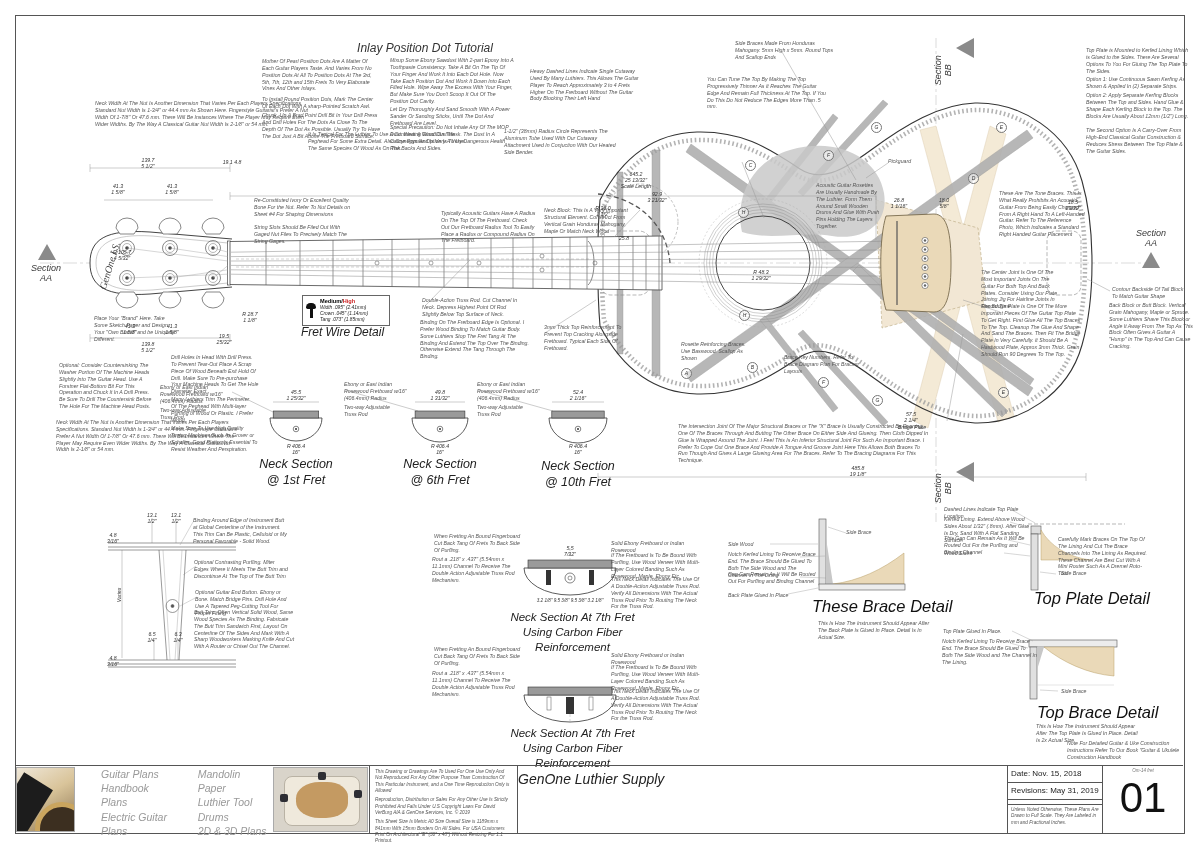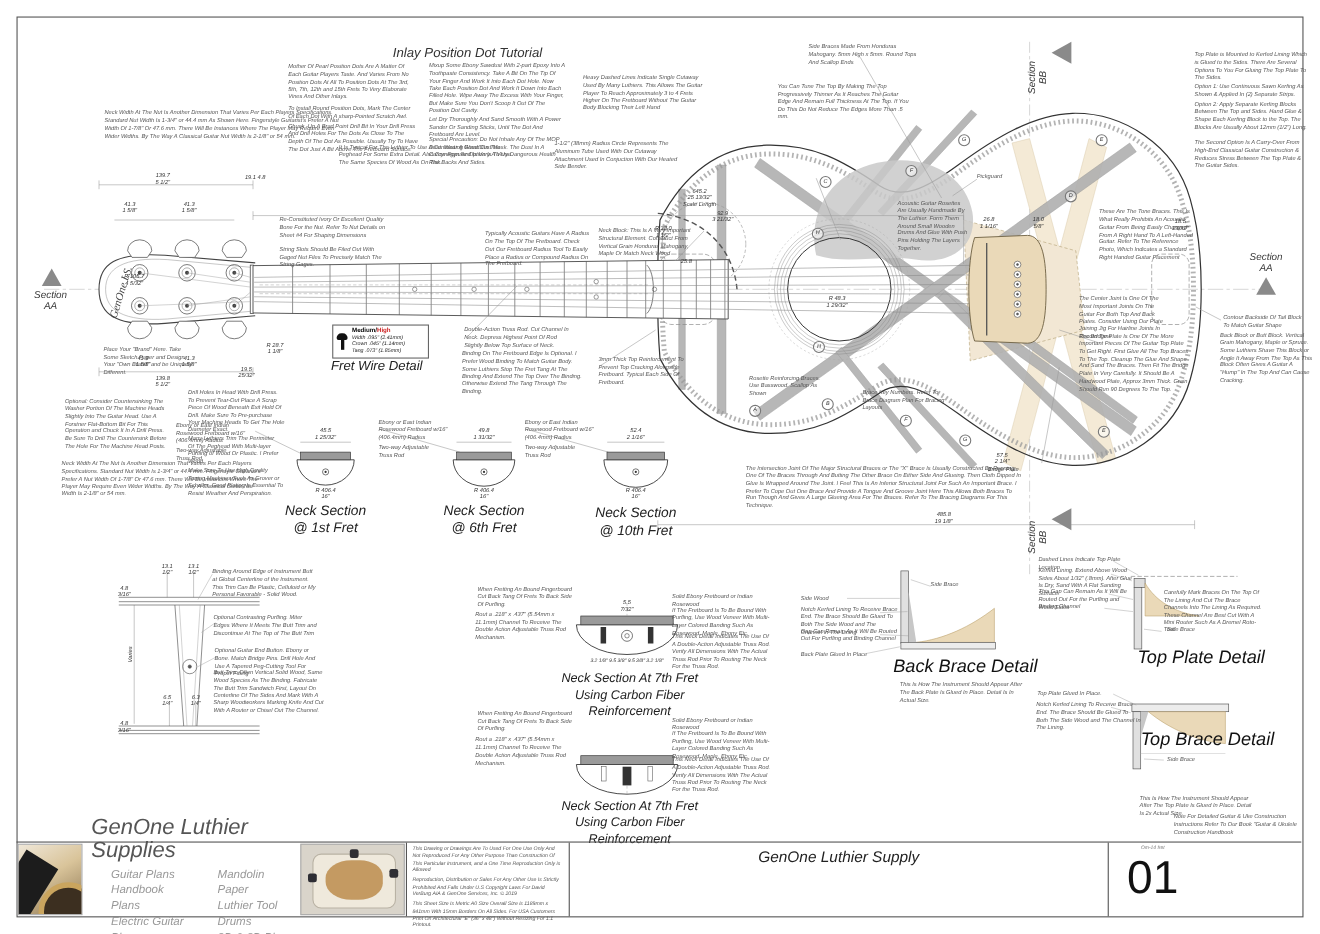--- a/index.html
+++ b/index.html
@@ -36,21 +36,21 @@
   #photoR .mold{position:absolute;left:10px;top:8px;width:74px;height:48px;background:#efe9dc;border-radius:8px;border:0.5px solid #b9b2a4}
   #photoR .gtr{position:absolute;left:22px;top:14px;width:52px;height:36px;background:#c49a62;border-radius:45% 40% 42% 45%}
   #photoR .clamp1,#photoR .clamp2,#photoR .clamp3{position:absolute;width:8px;height:8px;background:#2e2e34;border-radius:2px}
   #photoR .clamp1{left:6px;top:26px}#photoR .clamp2{left:80px;top:22px}#photoR .clamp3{left:44px;top:4px}
   .brandwrap{flex:1;padding:2px 4px 0 8px}
   .brand{font:italic 20px/1.05 "Liberation Sans",sans-serif;color:#555}
   .cats{display:flex;gap:20px;margin:4px 0 0 18px}
   .cats div{font:italic 10.5px/1.35 "Liberation Sans",sans-serif;color:#999}
   #tb-legal{width:148px;padding:3px 5px;box-sizing:border-box}
   #tb-legal p{margin:0 0 3px;font:italic 4.7px/1.35 "Liberation Sans",sans-serif;color:#555}
-  #tb-title{width:490px;text-align:center}
+  #tb-title{width:490px;}
   .company{font:italic 14px/1.2 "Liberation Sans",sans-serif;color:#222;margin-top:5px}
   .plan{font:italic 35px/1.05 "Liberation Sans",sans-serif;color:#000;margin-top:1px}
   #tb-date{width:95px;font:400 8px/1.2 "Liberation Sans",sans-serif;color:#222}
   .drow{border-bottom:0.7px solid #555;padding:3px 3px 2px;height:11px}
   .drow.empty{height:4px;padding:0}
   .dnote{padding:2px 3px;font:italic 4.7px/1.35 "Liberation Sans",sans-serif;color:#555}
   #tb-num{width:80px;text-align:center}
   .sheetcode{font:italic 4.5px/1.4 "Liberation Sans",sans-serif;color:#777;margin-top:2px}
   .sheetnum{font:400 42px/1.05 "Liberation Sans",sans-serif;color:#111;margin-top:2px}
 </style>
@@ -391,35 +391,35 @@
 1/4"</div>
   <div class="dim" style="left:103px;top:656px;width:20px">4.8
 3/16"</div>
   <div class="dim rot" style="left:106px;top:592px;width:28px">Varies</div>
 
   <div class="ann" style="left:728px;top:541px;width:42px">Side Wood</div>
   <div class="ann" style="left:846px;top:529px;width:40px">Side Brace</div>
   <div class="ann" style="left:728px;top:551px;width:88px">Notch Kerfed Lining To Receive Brace End. The Brace Should Be Glued To Both The Side Wood and The Channel In The Lining</div>
   <div class="ann" style="left:728px;top:571px;width:88px">Gap Can Remain As It Will Be Routed Out For Purfling and Binding Channel</div>
   <div class="ann" style="left:728px;top:592px;width:80px">Back Plate Glued In Place</div>
-  <div class="dtitle" style="left:812px;top:598px">Back Brace Detail</div>
+  <div class="dtitle" style="left:812px;top:598px">These Brace Detail</div>
   <div class="ann" style="left:818px;top:620px;width:112px">This Is How The Instrument Should Appear After The Back Plate Is Glued In Place. Detail Is In Actual Size.</div>
 
   <div class="ann" style="left:944px;top:506px;width:92px">Dashed Lines Indicate Top Plate Location</div>
   <div class="ann" style="left:944px;top:516px;width:90px">Kerfed Lining. Extend Above Wood Sides About 1/32" (.8mm). After Glue Is Dry, Sand With A Flat Sanding Surface.</div>
   <div class="ann" style="left:944px;top:535px;width:88px">This Gap Can Remain As It Will Be Routed Out For the Purfling and Binding Channel</div>
   <div class="ann" style="left:944px;top:550px;width:50px">Wood Sides</div>
   <div class="ann" style="left:1058px;top:536px;width:90px">Carefully Mark Braces On The Top Of The Lining And Cut The Brace Channels Into The Lining As Required. These Channel Are Best Cut With A Mini Router Such As A Dremel Roto-Tool</div>
   <div class="ann" style="left:1061px;top:570px;width:40px">Side Brace</div>
   <div class="dtitle" style="left:1034px;top:590px">Top Plate Detail</div>
 
   <div class="ann" style="left:943px;top:628px;width:80px">Top Plate Glued In Place.</div>
   <div class="ann" style="left:942px;top:638px;width:95px">Notch Kerfed Lining To Receive Brace End. The Brace Should Be Glued To Both The Side Wood and The Channel In The Lining.</div>
   <div class="ann" style="left:1061px;top:688px;width:40px">Side Brace</div>
-  <div class="dtitle" style="left:1037px;top:664px">Top Brace Detail</div>
+  <div class="dtitle" style="left:1037px;top:704px">Top Brace Detail</div>
   <div class="ann" style="left:1036px;top:723px;width:102px">This Is How The Instrument Should Appear After The Top Plate Is Glued In Place. Detail Is 2x Actual Size</div>
   <div class="ann" style="left:1067px;top:740px;width:122px">Note For Detailed Guitar &amp; Uke Construction Instructions Refer To Our Book "Guitar &amp; Ukulele Construction Handbook</div>
 
   <div class="seclab" style="left:22px;top:263px;width:48px">Section
 AA</div>
   <div class="seclab" style="left:1127px;top:228px;width:48px">Section
 AA</div>
   <div class="seclab rot" style="left:916px;top:60px;width:54px">Section
 BB</div>
   <div class="seclab rot" style="left:916px;top:478px;width:54px">Section
@@ -479,21 +479,20 @@
   <span class="bkey" style="left:872px;top:395px">G</span>
   <span class="bkey" style="left:998px;top:387px">E</span>
 
   <div id="tb">
     <div class="tbcell" id="tb-logo">
       <div class="photo" id="photoL">
           <div class="fb"></div>
           <div class="sh"></div>
         </div>
       <div class="brandwrap">
-        <div class="brand">GenOne Luthier Supplies</div>
         <div class="cats">
           <div>
             <div>Guitar Plans</div>
             <div>Handbook Plans</div>
             <div>Electric Guitar Plans</div>
           </div>
           <div>
             <div>Mandolin Paper</div>
             <div>Luthier Tool Drums</div>
             <div>2D &amp; 3D Plans</div>
@@ -509,18 +508,24 @@
         </div>
     </div>
     <div class="tbcell" id="tb-legal">
       <p>This Drawing or Drawings Are To Used For One Use Only And Not Reproduced For Any Other Purpose Than Construction Of This Particular Instrument, and a One Time Reproduction Only is Allowed</p>
       <p>Reproduction, Distribution or Sales For Any Other Use Is Strictly Prohibited And Falls Under U.S Copyright Laws For David VerBurg AIA &amp; GenOne Services, Inc. © 2019</p>
       <p>This Sheet Size Is Metric A0 Size Overall Size is 1189mm x 841mm With 15mm Borders On All Sides. For USA Customers Print On Architectural "E" (36" x 48") Without Resizing For 1:1 Printout.</p>
     </div>
     <div class="tbcell" id="tb-title">
       <div class="company">GenOne Luthier Supply</div>
     </div>
+    <div class="tbcell" id="tb-date">
+      <div class="drow">Date: Nov. 15, 2018</div>
+      <div class="drow">Revisions: May 31, 2019</div>
+      <div class="drow empty"></div>
+      <div class="dnote">Unless Noted Otherwise, These Plans Are Drawn to Full Scale. They Are Labeled in mm and Fractional Inches.</div>
+    </div>
     <div class="tbcell" id="tb-num">
       <div class="sheetcode">Om-14 fret</div>
       <div class="sheetnum">01</div>
     </div>
   </div>
 </div>
 
 </body></html>

